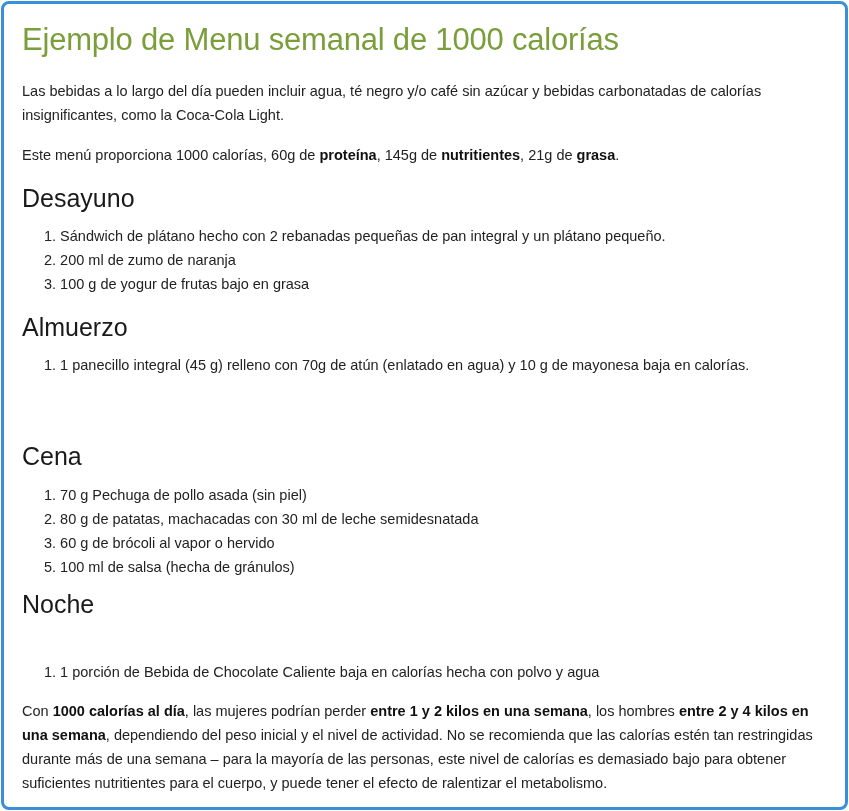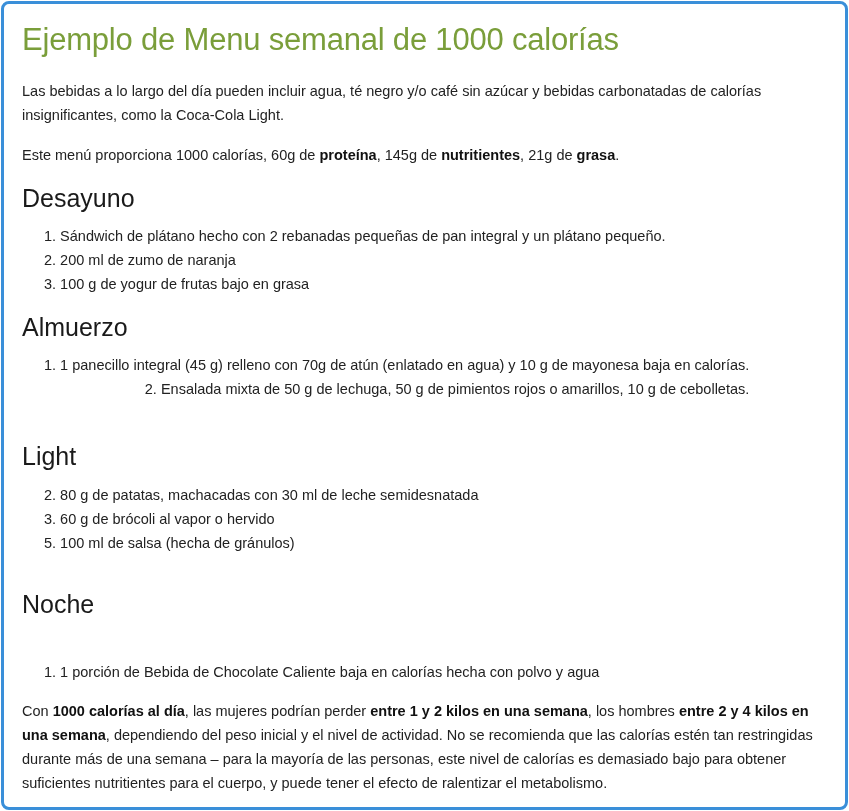--- a/index.html
+++ b/index.html
@@ -90,25 +90,25 @@
     <h2 class="h2" style="top:180px;">Desayuno</h2>
     <ol style="top:220px;">
       <li><span class="num">1.</span><span>Sándwich de plátano hecho con 2 rebanadas pequeñas de pan integral y un plátano pequeño.</span></li>
       <li><span class="num">2.</span><span>200 ml de zumo de naranja</span></li>
       <li><span class="num">3.</span><span>100 g de yogur de frutas bajo en grasa</span></li>
     </ol>
 
     <h2 class="h2" style="top:309px;">Almuerzo</h2>
     <ol style="top:349px;text-align:right;">
       <li><span class="num">1.</span><span>1 panecillo integral (45 g) relleno con 70g de atún (enlatado en agua) y 10 g de mayonesa baja en calorías.</span></li>
-      <li><span class="num">2.</span><span>Ensalada mixta de 50 g de lechuga, 50 g de pimientos rojos o amarillos, 10 g de cebolletas.</span></li>
     </ol>
 
-    <h2 class="h2" style="top:438px;">Light</h2>
+    <h2 class="h2" style="top:438px;">Cena</h2>
     <ol style="top:479px;">
+      <li><span class="num">1.</span><span>70 g Pechuga de pollo asada (sin piel)</span></li>
       <li><span class="num">2.</span><span>80 g de patatas, machacadas con 30 ml de leche semidesnatada</span></li>
       <li><span class="num">3.</span><span>60 g de brócoli al vapor o hervido</span></li>
       <li><span class="num">5.</span><span>100 ml de salsa (hecha de gránulos)</span></li>
     </ol>
 
     <h2 class="h2" style="top:586px;">Noche</h2>
     <ol style="top:656px;">
       <li><span class="num">1.</span><span>1 porción de Bebida de Chocolate Caliente baja en calorías hecha con polvo y agua</span></li>
     </ol>
 

